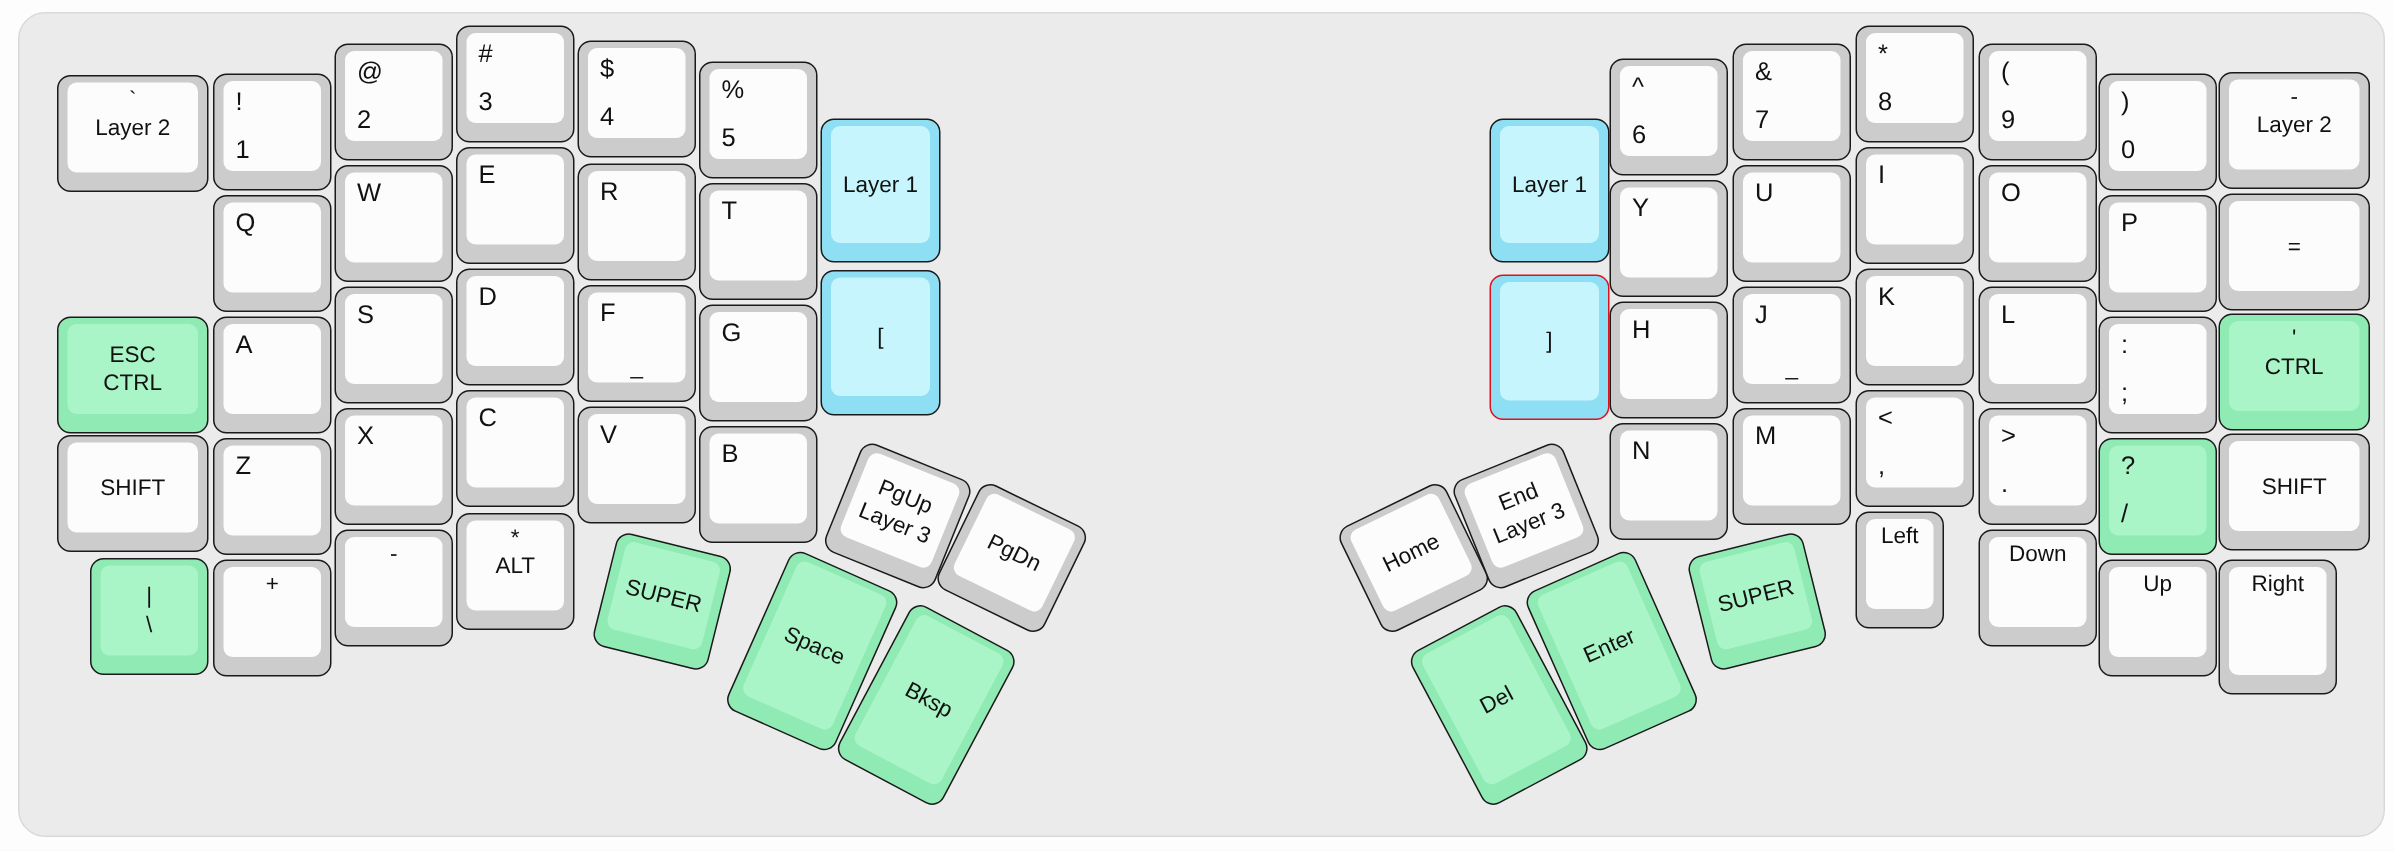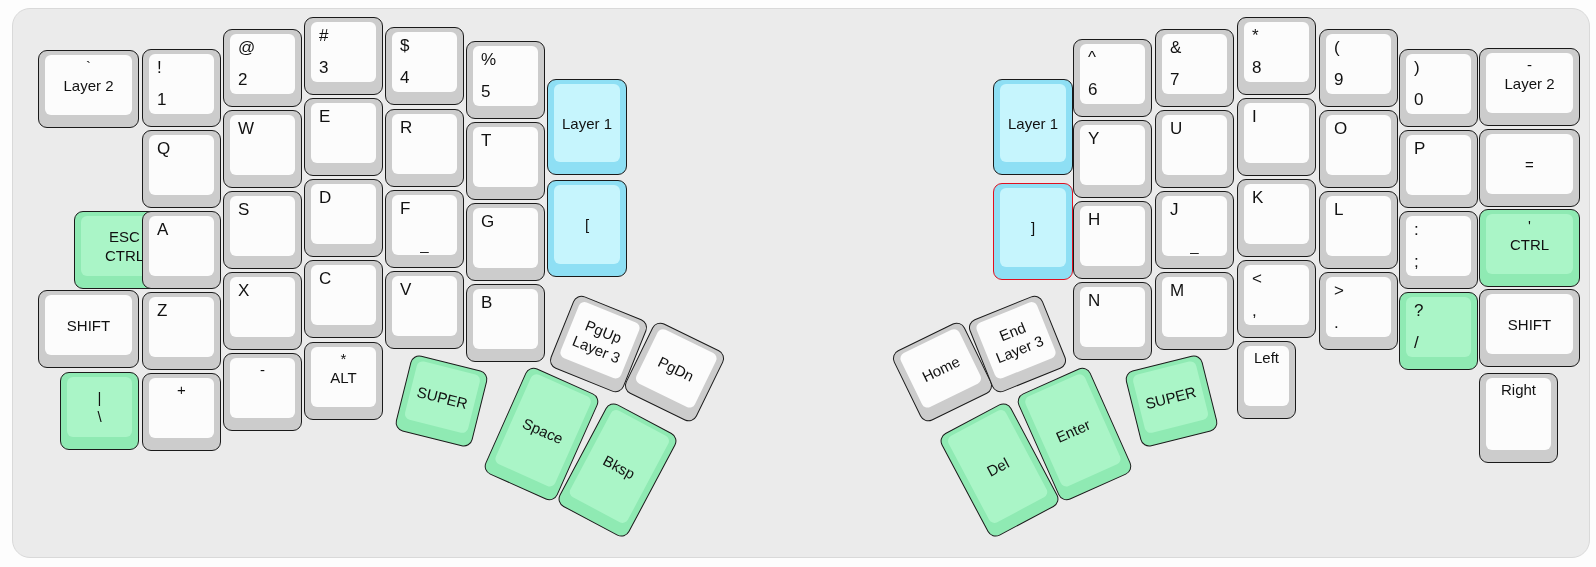--- a/index.html
+++ b/index.html
@@ -30,21 +30,21 @@
 </head>
 <body>
 
 <div class="panel">
     <div class="key c-white" style="left: 25px; top: 41px; width: 101px; height: 78px;">
       <div class="keytop">
         <span class="legend tc">`</span>
         <span class="legend c">Layer 2</span>
       </div>
     </div>
-    <div class="key c-green" style="left: 25px; top: 202px; width: 101px; height: 78px; margin-left: 36px;">
+    <div class="key c-green" style="left: 25px; top: 202px; width: 101px; height: 78px;">
       <div class="keytop">
         <span class="legend c">ESC
 CTRL</span>
       </div>
     </div>
     <div class="key c-white" style="left: 25px; top: 281px; width: 101px; height: 78px;">
       <div class="keytop">
         <span class="legend c">SHIFT</span>
       </div>
     </div>
@@ -307,20 +307,25 @@
       <div class="keytop">
         <span class="legend tl">L</span>
       </div>
     </div>
     <div class="key c-white" style="left: 1306px; top: 263px; width: 79px; height: 78px;">
       <div class="keytop">
         <span class="legend tl">&gt;</span>
         <span class="legend bl">.</span>
       </div>
     </div>
+    <div class="key c-white" style="left: 1306px; top: 344px; width: 79px; height: 78px;">
+      <div class="keytop">
+        <span class="legend tc">Down</span>
+      </div>
+    </div>
     <div class="key c-white" style="left: 1386px; top: 40px; width: 79px; height: 78px;">
       <div class="keytop">
         <span class="legend tl">)</span>
         <span class="legend bl">0</span>
       </div>
     </div>
     <div class="key c-white" style="left: 1386px; top: 121px; width: 79px; height: 78px;">
       <div class="keytop">
         <span class="legend tl">P</span>
       </div>
@@ -328,20 +333,25 @@
     <div class="key c-white" style="left: 1386px; top: 202px; width: 79px; height: 78px;">
       <div class="keytop">
         <span class="legend tl">:</span>
         <span class="legend bl">;</span>
       </div>
     </div>
     <div class="key c-green" style="left: 1386px; top: 283px; width: 79px; height: 78px;">
       <div class="keytop">
         <span class="legend tl">?</span>
         <span class="legend bl">/</span>
+      </div>
+    </div>
+    <div class="key c-white" style="left: 1386px; top: 364px; width: 79px; height: 78px;">
+      <div class="keytop">
+        <span class="legend tc">Up</span>
       </div>
     </div>
     <div class="key c-white" style="left: 1466px; top: 39px; width: 101px; height: 78px;">
       <div class="keytop">
         <span class="legend tc">-</span>
         <span class="legend c">Layer 2</span>
       </div>
     </div>
     <div class="key c-white" style="left: 1466px; top: 120px; width: 101px; height: 78px;">
       <div class="keytop">

